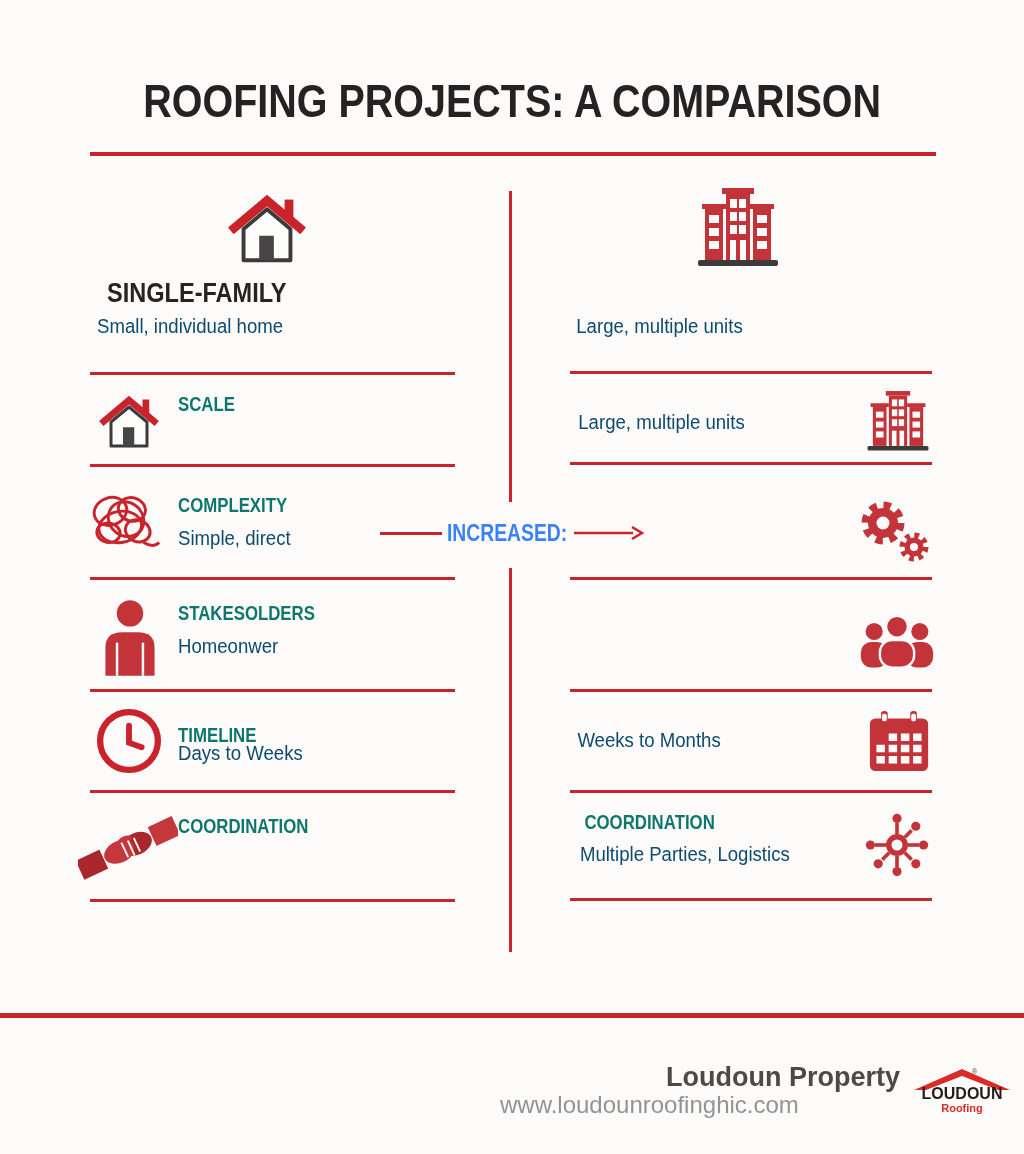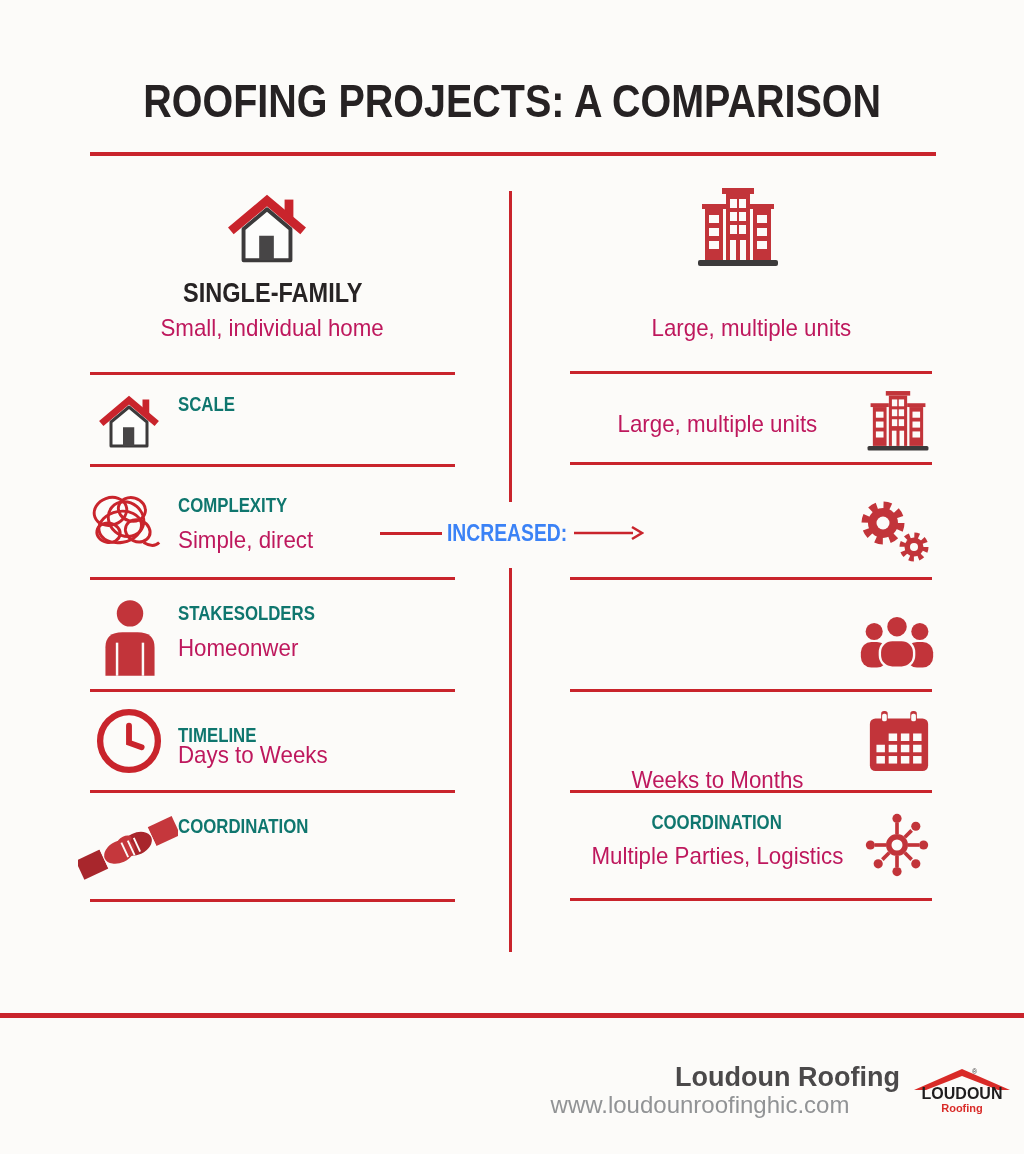--- a/index.html
+++ b/index.html
@@ -8,28 +8,28 @@
   .title{position:absolute;left:0;top:77px;width:1024px;text-align:center;margin:0;
          font-size:47px;font-weight:bold;color:#262223;letter-spacing:0px;line-height:1;}
   .cx84{display:inline-block;transform:scaleX(.84);transform-origin:center;white-space:nowrap;}
   .cx84l{display:inline-block;transform:scaleX(.84);transform-origin:left center;white-space:nowrap;}
   .cx93{display:inline-block;transform:scaleX(.93);transform-origin:center;white-space:nowrap;}
   .cx93l{display:inline-block;transform:scaleX(.93);transform-origin:left center;white-space:nowrap;}
   .rule{position:absolute;background:#c9242c;}
   .vline{position:absolute;left:509px;width:3px;background:#c9242c;}
   .h2{position:absolute;font-size:28px;font-weight:bold;color:#272324;line-height:1.1;}
   .h3{position:absolute;font-size:20px;font-weight:bold;color:#0f766e;line-height:1.1;}
-  .body{position:absolute;font-size:24px;color:#be185d;line-height:1.1;}
-  .c{text-align:center;}
+  .body{position:absolute;font-size:20px;color:#0c4a6e;line-height:1.1;}
+  .c{}
   .icon{position:absolute;display:block;line-height:0;}
   .increased{position:absolute;left:447px;top:520px;font-size:23px;font-weight:bold;color:#3b82f6;}
   .multiline{line-height:33px;}
   .footer-company{position:absolute;left:500px;top:1062px;width:400px;text-align:right;
                   font-size:27px;font-weight:bold;color:#4b494a;}
-  .footer-site{position:absolute;left:500px;top:1091px;width:400px;text-align:center;
+  .footer-site{position:absolute;left:500px;top:1091px;width:400px;text-align:left;
                font-size:24px;color:#919395;}
 </style>
 </head>
 <body>
 
 <div class="page">
 
   <h1 class="title"><span class="cx84">ROOFING PROJECTS: A COMPARISON</span></h1>
   <div class="rule" style="left:90px;top:152px;width:846px;height:4px"></div>
 
@@ -179,21 +179,21 @@
   <span class="icon" style="left:92px;top:704px;width:74px;height:74px">
     <svg width="74" height="74" viewBox="0 0 82 82">
       <circle cx="41" cy="41" r="32" fill="none" stroke="#c9242c" stroke-width="7"></circle>
       <path d="M41,24 L41,43 L55,48" fill="none" stroke="#c9242c" stroke-width="6.5" stroke-linecap="round"></path>
     </svg>
   </span>
   <div class="h3" style="left:178px;top:724px"><span class="cx84l">TIMELINE</span></div>
   <div class="body" style="left:178px;top:742px"><span class="cx93l">Days to Weeks</span></div>
   <div class="rule" style="left:90px;top:790px;width:365px;height:3px"></div>
 
-  <div class="body c" style="left:572px;top:767px;width:290px"><span class="cx93">Weeks to Months</span></div>
+  <div class="body c" style="left:572px;top:729px;width:290px"><span class="cx93">Weeks to Months</span></div>
   <span class="icon" style="left:868px;top:708px;width:62px;height:66px">
     <svg width="62" height="66" viewBox="0 0 66 68">
       <rect x="14" y="2" width="7" height="14" rx="3" fill="#c2343a"></rect>
       <rect x="45" y="2" width="7" height="14" rx="3" fill="#c2343a"></rect>
       <rect x="2" y="10" width="62" height="56" rx="6" fill="#c2343a"></rect>
       <rect x="15" y="5" width="5" height="8" rx="2" fill="#fcfbf9"></rect>
       <rect x="46" y="5" width="5" height="8" rx="2" fill="#fcfbf9"></rect>
       <g fill="#fcfbf9">
         <rect x="22" y="26" width="9" height="8"></rect>
           <rect x="35" y="26" width="9" height="8"></rect>
@@ -253,21 +253,21 @@
         <circle cx="36" cy="65" r="5"></circle>
         <circle cx="15.5" cy="56.5" r="5"></circle>
         <circle cx="7" cy="36" r="5"></circle>
       </g>
       <circle cx="36" cy="36" r="9" fill="#fcfbf9" stroke="#c2343a" stroke-width="6"></circle>
     </svg>
   </span>
   <div class="rule" style="left:570px;top:898px;width:362px;height:3px"></div>
 
   <div class="rule" style="left:0;top:1013px;width:1024px;height:5px"></div>
-  <div class="footer-company"><span>Loudoun Roofing</span></div>
+  <div class="footer-company"><span>Loudoun Property</span></div>
   <div class="footer-site"><span>www.loudounroofinghic.com</span></div>
   <span class="icon" style="left:912px;top:1064px;width:100px;height:52px">
     <svg width="100" height="52" viewBox="0 0 100 52">
       <polygon points="2,26 50,5 98,26 86,26 50,12 14,26" fill="#d92b28"></polygon>
       <text x="60" y="10" font-size="7" fill="#3c3a3b">®</text>
       <text x="50" y="35" text-anchor="middle" font-family="Liberation Sans, sans-serif" font-weight="bold" font-size="16" fill="#1f1d1e">LOUDOUN</text>
       <text x="50" y="48" text-anchor="middle" font-family="Liberation Sans, sans-serif" font-weight="bold" font-size="11" fill="#d92b28">Roofing</text>
     </svg>
   </span>
 

